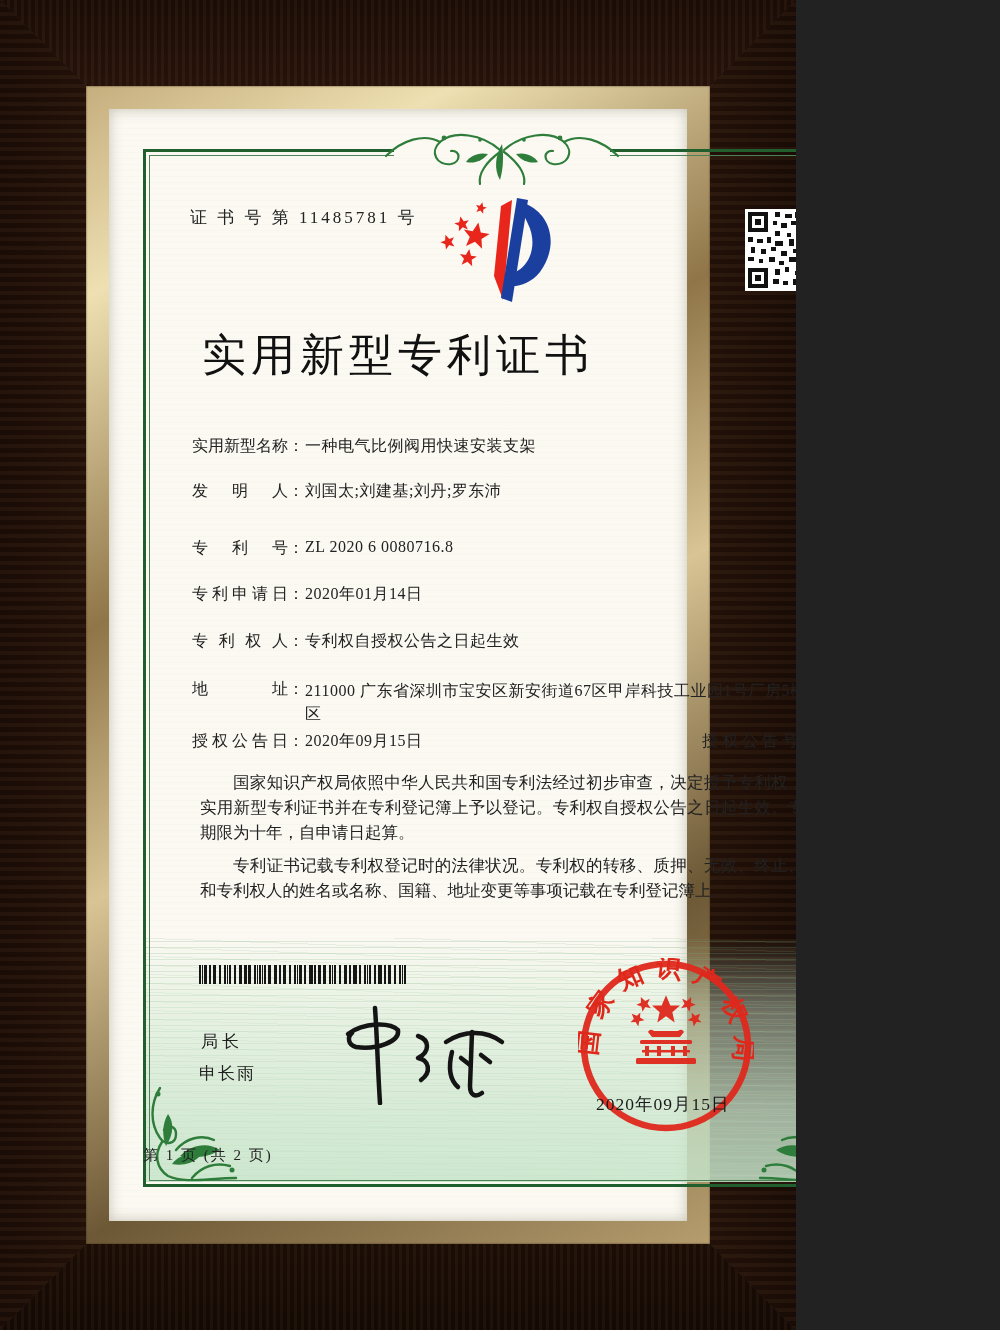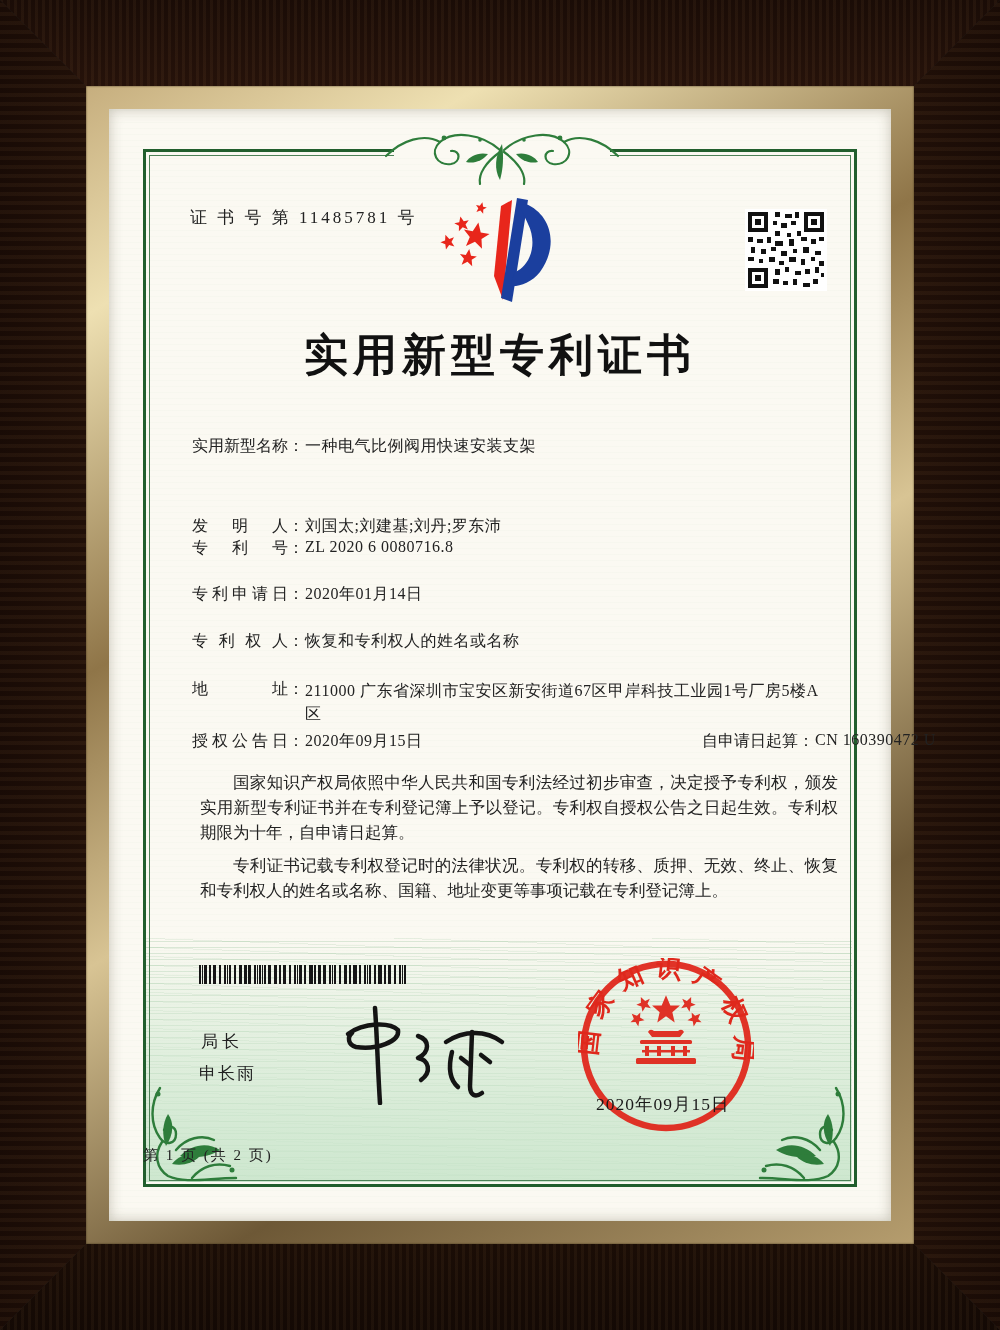--- a/index.html
+++ b/index.html
@@ -1,16 +1,16 @@
 <!DOCTYPE html>
 <html><head>
 <meta charset="utf-8">
 <style>
   html,body{margin:0;padding:0;background:#222;}
-  .stage{position:relative;width:1000px;height:1330px;overflow:hidden;
+  .stage{position:relative;width:796px;height:1330px;overflow:hidden;
          font-family:"Liberation Serif","DejaVu Serif",serif;color:#1c1c1c;}
   
   .wood{position:absolute;inset:0;}
   .wood-t{clip-path:polygon(0 0,100% 0,calc(100% - 86px) 86px,86px 86px);
     background:linear-gradient(180deg,#1c0d07 0%,#33190e 12%,#4e2b17 40%,#5c3720 58%,#3e2112 86%,#2c1508 100%),
     repeating-linear-gradient(90deg,rgba(255,230,190,.04) 0 3px,rgba(0,0,0,.07) 3px 7px);background-blend-mode:overlay;}
   .wood-b{clip-path:polygon(86px calc(100% - 86px),calc(100% - 86px) calc(100% - 86px),100% 100%,0 100%);
     background:linear-gradient(0deg,#150a05 0%,#2c1609 20%,#45250f 45%,#553019 62%,#33190c 100%),
     repeating-linear-gradient(90deg,rgba(255,230,190,.04) 0 3px,rgba(0,0,0,.07) 3px 7px);background-blend-mode:overlay;}
   .wood-l{clip-path:polygon(0 0,86px 86px,86px calc(100% - 86px),0 100%);
@@ -34,21 +34,21 @@
   .border-outer{position:absolute;left:143px;top:149px;width:708px;height:1032px;
     border:3px solid #215e2d;}
   .border-inner{position:absolute;inset:3px;border:1px solid #4d8257;}
   
   .orn{position:absolute;}
   .orn-top-mask{position:absolute;left:394px;top:146px;width:216px;height:11px;background:#fbf9f2;}
   .flip{transform:scaleX(-1);}
   
   .cert-no{position:absolute;left:190px;top:206px;font-size:17px;letter-spacing:3px;color:#222;}
   .title{position:absolute;left:0;width:100%;top:326px;text-align:center;
-    font-size:44px;font-weight:bold;letter-spacing:5px;color:#111;}
+    font-size:44px;font-weight:normal;letter-spacing:5px;color:#111;}
   .frow{position:absolute;left:192px;font-size:16px;color:#222;white-space:nowrap;}
   .flabel{display:inline-block;width:96px;text-align:justify;text-align-last:justify;
     text-justify:inter-character;vertical-align:top;}
   .colon{display:inline-block;width:17px;vertical-align:top;}
   .fvalue{display:inline-block;vertical-align:top;letter-spacing:.5px;}
   .fvalue.wide{width:518px;white-space:normal;line-height:23px;}
   .pair2{position:absolute;left:510px;top:0;}
   .paras{position:absolute;left:192px;top:762px;width:654px;font-size:16.5px;line-height:25px;
     color:#222;text-align:justify;}
   .paras p{margin:8px;text-indent:2em;}
@@ -220,39 +220,39 @@
         <rect x="66" y="10" width="6" height="6"></rect>
         <rect x="10" y="66" width="6" height="6"></rect>
       </g>
   </svg>
 
   <div class="title">实用新型专利证书</div>
 
   <div class="frow" style="top:436px">
     <span class="flabel">实用新型名称</span><span class="colon">：</span><span class="fvalue">一种电气比例阀用快速安装支架</span>
   </div>
-  <div class="frow" style="top:516px">
+  <div class="frow" style="top:481px">
     <span class="flabel">发明人</span><span class="colon">：</span><span class="fvalue">刘国太;刘建基;刘丹;罗东沛</span>
   </div>
   <div class="frow" style="top:538px">
     <span class="flabel">专利号</span><span class="colon">：</span><span class="fvalue">ZL 2020 6 0080716.8</span>
   </div>
   <div class="frow" style="top:584px">
     <span class="flabel">专利申请日</span><span class="colon">：</span><span class="fvalue">2020年01月14日</span>
   </div>
   <div class="frow" style="top:631px">
-    <span class="flabel">专利权人</span><span class="colon">：</span><span class="fvalue">恢复和专利权人的姓名或名称</span>
+    <span class="flabel">专利权人</span><span class="colon">：</span><span class="fvalue">专利权自授权公告之日起生效</span>
   </div>
   <div class="frow" style="top:679px">
     <span class="flabel">地址</span><span class="colon">：</span><span class="fvalue wide">211000 广东省深圳市宝安区新安街道67区甲岸科技工业园1号厂房5楼A区</span>
   </div>
   <div class="frow" style="top:731px;width:660px">
     <span class="flabel">授权公告日</span><span class="colon">：</span><span class="fvalue">2020年09月15日</span>
     <span class="pair2">
-      <span class="flabel">自申请日起算</span><span class="colon">：</span><span class="fvalue">CN 160390472 U</span>
+      <span class="flabel">授权公告号</span><span class="colon">：</span><span class="fvalue">CN 160390472 U</span>
     </span>
   </div>
 
   <div class="paras">
     <p>国家知识产权局依照中华人民共和国专利法经过初步审查，决定授予专利权，颁发实用新型专利证书并在专利登记簿上予以登记。专利权自授权公告之日起生效。专利权期限为十年，自申请日起算。</p>
     <p>专利证书记载专利权登记时的法律状况。专利权的转移、质押、无效、终止、恢复和专利权人的姓名或名称、国籍、地址变更等事项记载在专利登记簿上。</p>
   </div>
 
   <div class="barcode"></div>
 

